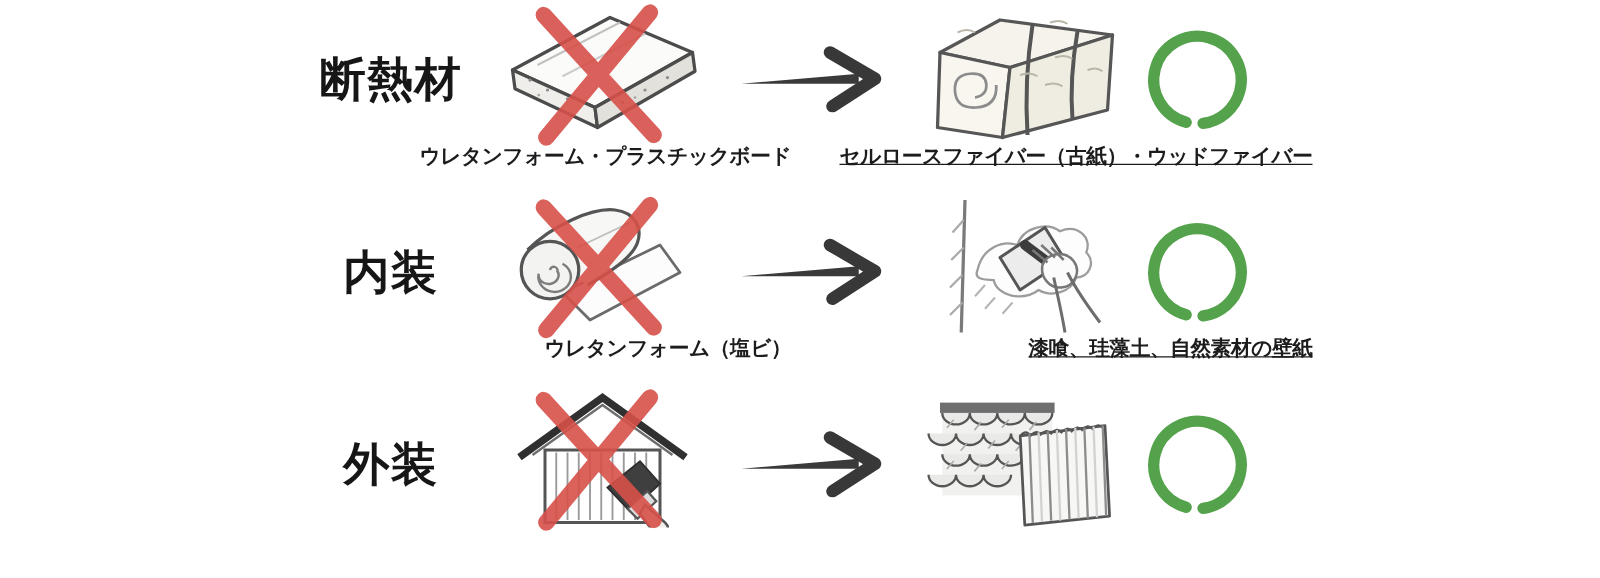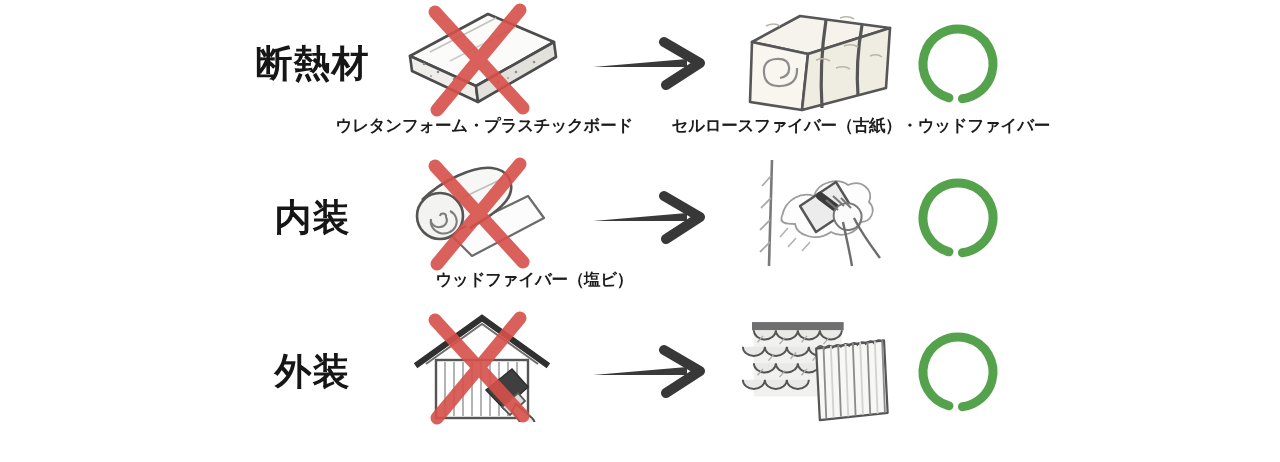--- a/index.html
+++ b/index.html
@@ -19,21 +19,21 @@
   .good-fig{left:718px;width:200px;}
   .sketch{position:absolute;left:0;top:0;width:100%;height:100%;}
   .cross{position:absolute;left:22px;top:-2px;width:120px;height:118px;}
   .arrow{position:absolute;left:590px;top:36px;width:116px;height:54px;}
   .circle-mark{position:absolute;left:914px;top:20px;width:88px;height:88px;}
   .caption{
     position:absolute;top:112px;height:26px;font-size:16.5px;font-weight:bold;
     text-align:right;white-space:nowrap;color:#1c1c1c;letter-spacing:-0.3px;line-height:26px;
   }
   .bad-caption{left:333px;width:300px;}
-  .good-caption{left:650px;width:400px;}
+  .good-caption{left:650px;width:400px;text-decoration:underline;}
 </style>
 </head>
 <body>
 
 <div class="canvas">
 
   <div class="row r0">
     <div class="category">断熱材</div>
 
     <div class="fig bad-fig">
@@ -99,21 +99,21 @@
           <line x1="54" y1="40" x2="96" y2="20" stroke="#bdbdbd" stroke-width="1.5"></line>
         </g>
       </svg>
       <svg class="cross" viewBox="0 0 120 118">
         <g opacity="0.9">
           <line x1="15" y1="10" x2="103" y2="106" stroke="#d7504a" stroke-width="13" stroke-linecap="round"></line>
           <line x1="100" y1="8" x2="17" y2="108" stroke="#d7504a" stroke-width="13" stroke-linecap="round"></line>
         </g>
       </svg>
     </div>
-    <div class="caption bad-caption">ウッドファイバー（塩ビ）</div>
+    <div class="caption bad-caption">ウレタンフォーム（塩ビ）</div>
 
     <svg class="arrow" viewBox="0 0 116 54">
       <polygon points="3,31 97,23 97,31" fill="#3a3a3a"></polygon>
       <path d="M74,6 L110,27 L76,49" fill="none" stroke="#383838" stroke-width="10" stroke-linecap="round" stroke-linejoin="round"></path>
     </svg>
 
     <div class="fig good-fig">
       <svg class="sketch" viewBox="0 0 200 110">
         <g transform="translate(38,0)">
           <path d="M16,2 L13,108" stroke="#7a7a7a" stroke-width="2.6" fill="none"></path>
@@ -124,20 +124,21 @@
           <line x1="64" y1="38" x2="80" y2="50" stroke="#3c3c3c" stroke-width="8" stroke-linecap="round"></line>
           <path d="M78,54 C82,44 96,42 103,51 C109,59 104,71 93,72 C84,73 76,64 78,54 Z" fill="#fbfbfb" stroke="#777777" stroke-width="2"></path>
           <path d="M82,52 L70,42 M88,48 L77,38 M95,50 L85,40" stroke="#777777" stroke-width="2" fill="none"></path>
           <path d="M96,108 C93,90 89,74 87,64 M124,100 C112,84 104,72 98,60" stroke="#6d6d6d" stroke-width="2.4" fill="none"></path>
         </g>
       </svg>
     </div>
     <svg class="circle-mark" viewBox="0 0 88 88">
       <circle cx="44" cy="44" r="35" fill="none" stroke="#54a24b" stroke-width="9" stroke-dasharray="206 14" stroke-linecap="round" transform="rotate(105 44 44)"></circle>
     </svg>
+    <div class="caption good-caption">漆喰、珪藻土、自然素材の壁紙</div>
   </div>
 
   <div class="row r2">
     <div class="category">外装</div>
 
     <div class="fig bad-fig">
       <svg class="sketch" viewBox="0 0 165 110">
         <g transform="translate(14,0)">
           <rect x="24" y="48" width="92" height="58" fill="#ffffff" stroke="#555555" stroke-width="2.4"></rect>
           <g stroke="#9a9a9a" stroke-width="1.5">

